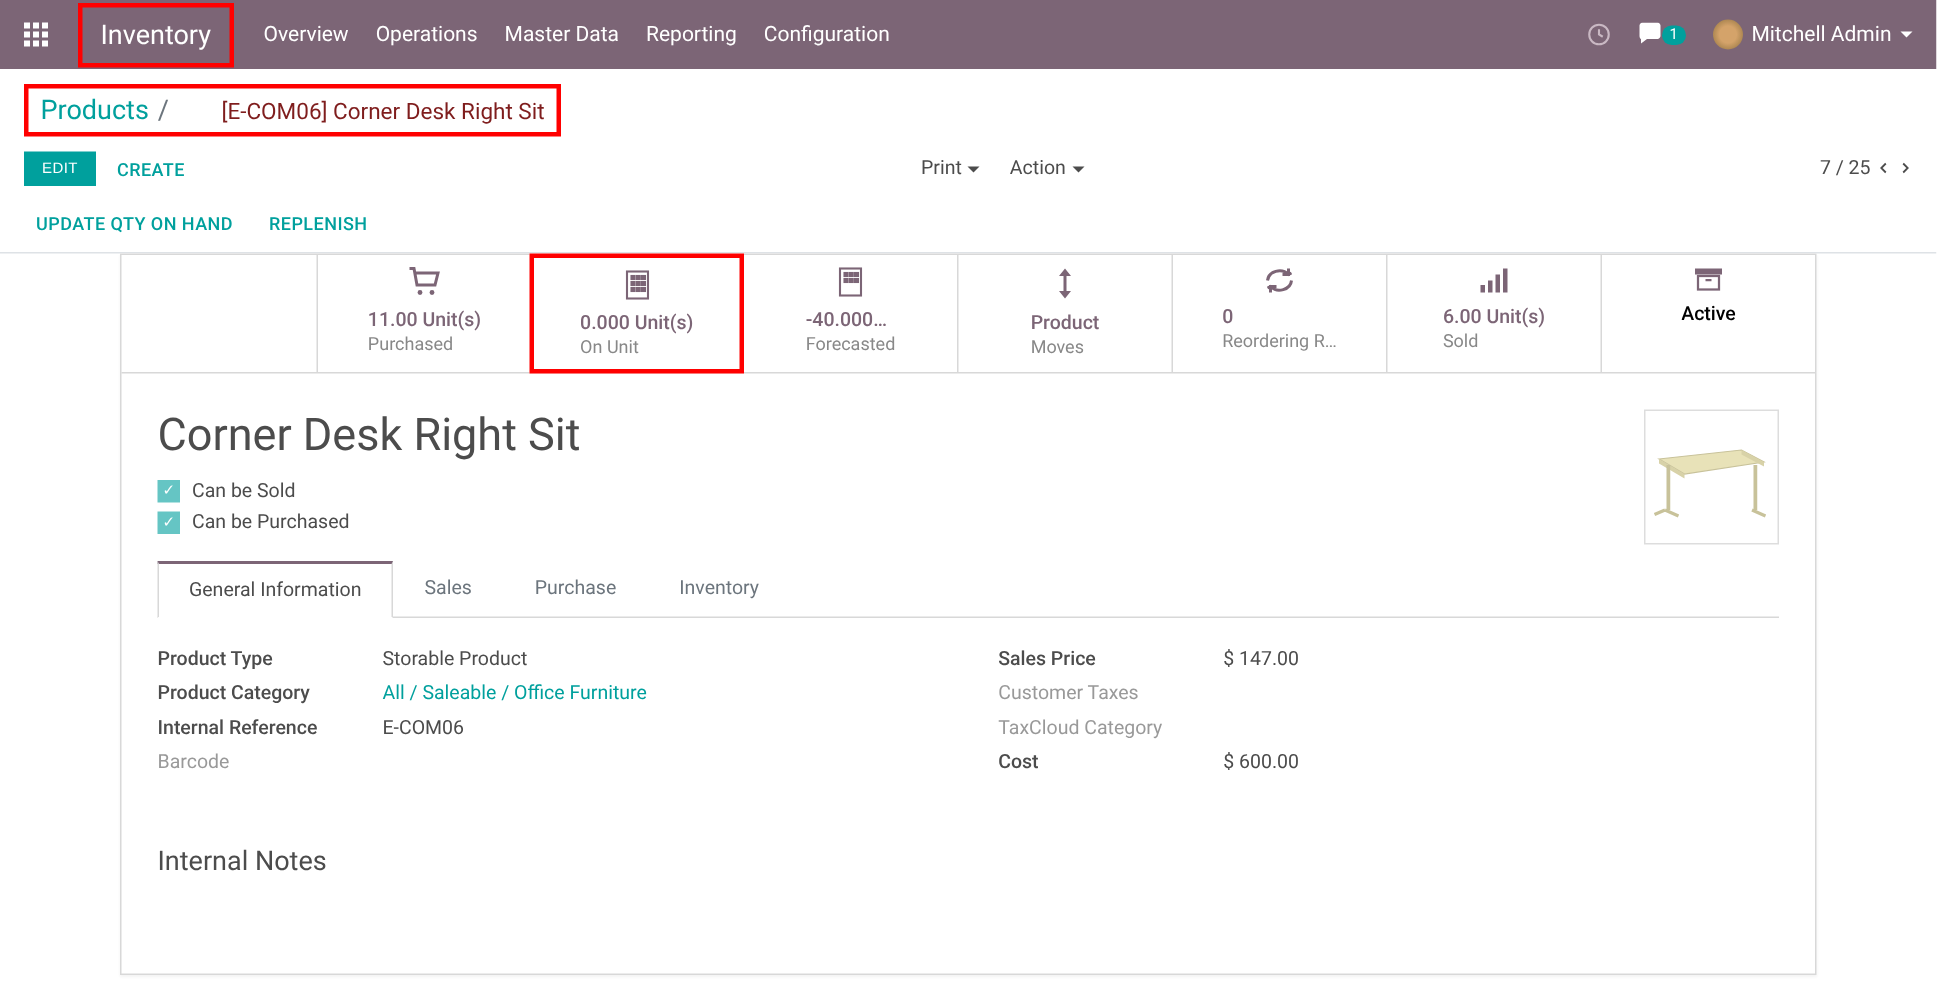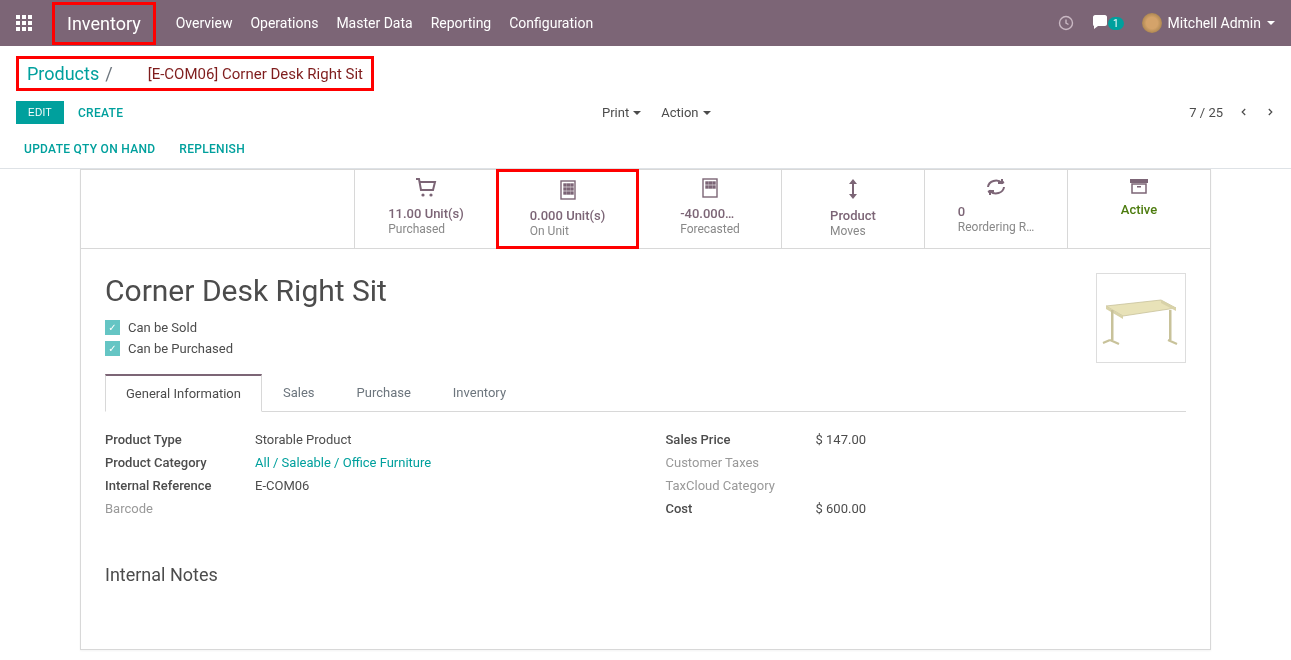--- a/index.html
+++ b/index.html
@@ -20,32 +20,32 @@
 .breadcrumb-bar { padding: 10px 16px 4px; display: flex; align-items: center; }
 .breadcrumb-box { display: flex; align-items: center; padding: 4px 8px; }
 .breadcrumb-link { color: #00a09d; font-size: 18px; cursor: pointer; }
 .breadcrumb-sep { color: #6c757d; font-size: 18px; margin: 0 6px; }
 .breadcrumb-current { color: #7f1d1d; font-size: 15px; margin-left: 29px; }
 .control-bar { display: flex; align-items: center; padding: 6px 16px 10px; }
 .btn-edit { background: #00a09d; color: #fff; border: none; padding: 6px 12px; font-size: 10px; font-weight: 500; cursor: pointer; text-transform: uppercase; letter-spacing: 0.3px; margin-right: 14px; }
 .link-create, .link-action { color: #00a09d; font-size: 12px; font-weight: 500; cursor: pointer; text-transform: uppercase; letter-spacing: 0.3px; }
 .center-actions { flex: 1; display: flex; justify-content: center; gap: 20px; }
 .dropdown-link { color: #4c4c4c; font-size: 13px; cursor: pointer; display: flex; align-items: center; gap: 4px; }
-.pager { display: flex; align-items: flex-start; gap: 16px; color: #4c4c4c; }
+.pager { display: flex; align-items: flex-start; gap: 4px; color: #4c4c4c; }
 .pager-arrow { cursor: pointer; color: #4c4c4c; padding: 2px; }
 .action-links-row { padding: 8px 24px 12px; display: flex; gap: 24px; border-bottom: 1px solid #dee2e6; }
 .form-sheet-wrap { padding: 0 80px 20px; }
 .form-sheet { background: #fff; border: 1px solid #d8d8d8; box-shadow: 0 1px 2px rgba(0,0,0,0.05); }
 .stat-buttons { display: flex; border-bottom: 1px solid #d8d8d8; justify-content: flex-end; }
 .stat-btn { border-left: 1px solid #d8d8d8; padding: 8px 10px; display: flex; align-items: center; gap: 8px; min-width: 143px; cursor: pointer; background: #fff; flex-direction: column; }
 .stat-icon { color: #7c6576; flex-shrink: 0; }
 .stat-text { display: flex; flex-direction: column; line-height: 1.2; }
 .stat-value { color: #7c6576; font-size: 13px; font-weight: 500; white-space: nowrap; overflow: hidden; text-overflow: ellipsis; max-width: 84px; }
 .stat-label { color: #888; font-size: 12px; }
-.stat-btn.active .stat-value { color: #4d7c0f; font-weight: 500; }
+.stat-btn.active .stat-value { color: #000000; font-weight: 500; }
 .stat-btn.highlight { border: 3px solid #ff0000; margin: -1px; position: relative; z-index: 2; }
 .sheet-body { padding: 24px; position: relative; }
 .product-title { font-size: 30px; font-weight: 400; color: #4c4c4c; margin-bottom: 12px; }
 .product-image { position: absolute; right: 24px; top: 24px; width: 90px; height: 90px; border: 1px solid #ddd; background: #fff; display: flex; align-items: center; justify-content: center; }
 .checkbox-row { display: flex; align-items: center; gap: 8px; margin-bottom: 6px; }
 .checkbox-icon { width: 15px; height: 15px; background: #00a09d; opacity: 0.6; display: flex; align-items: center; justify-content: center; color: #fff; font-size: 10px; }
 .tabs { display: flex; border-bottom: 1px solid #d8d8d8; margin-top: 18px; }
 .tab { padding: 10px 20px; cursor: pointer; color: #6c757d; font-size: 13px; border: 1px solid transparent; margin-bottom: -1px; }
 .tab.active { border: 1px solid #d8d8d8; border-top: 2px solid #7c6576; border-bottom-color: #fff; color: #4c4c4c; background: #fff; }
 .tab-content { padding: 20px 0; display: flex; gap: 40px; }
@@ -197,20 +197,32 @@
       <div class="stat-btn">
         <svg class="stat-icon" width="20" height="18" viewBox="0 0 20 18" fill="none" stroke="#7c6576" stroke-width="2">
             <path d="M2 9a8 7 0 0 1 14-4l2-1M18 9a8 7 0 0 1-14 4l-2 1"></path>
             <path d="M16 1v4h-4M4 17v-4h4" fill="none"></path>
           </svg>
         <div class="stat-text">
             <span class="stat-value">0</span>
             <span class="stat-label">Reordering R…</span>
           </div>
       </div>
+      <div class="stat-btn">
+        <svg class="stat-icon" width="20" height="18" viewBox="0 0 20 18" fill="#7c6576">
+            <rect x="1" y="12" width="3" height="5"></rect>
+            <rect x="6" y="9" width="3" height="8"></rect>
+            <rect x="11" y="5" width="3" height="12"></rect>
+            <rect x="16" y="1" width="3" height="16"></rect>
+          </svg>
+        <div class="stat-text">
+            <span class="stat-value">6.00 Unit(s)</span>
+            <span class="stat-label">Sold</span>
+          </div>
+      </div>
       <div class="stat-btn active">
         <svg class="stat-icon" width="20" height="16" viewBox="0 0 20 16" fill="#7c6576">
             <rect x="1" y="1" width="18" height="4"></rect>
             <rect x="3" y="6" width="14" height="9" fill="none" stroke="#7c6576" stroke-width="1.5"></rect>
             <rect x="8" y="8" width="4" height="1.5"></rect>
           </svg>
         <div class="stat-text">
             <span class="stat-value">Active</span>
           </div>
       </div>

